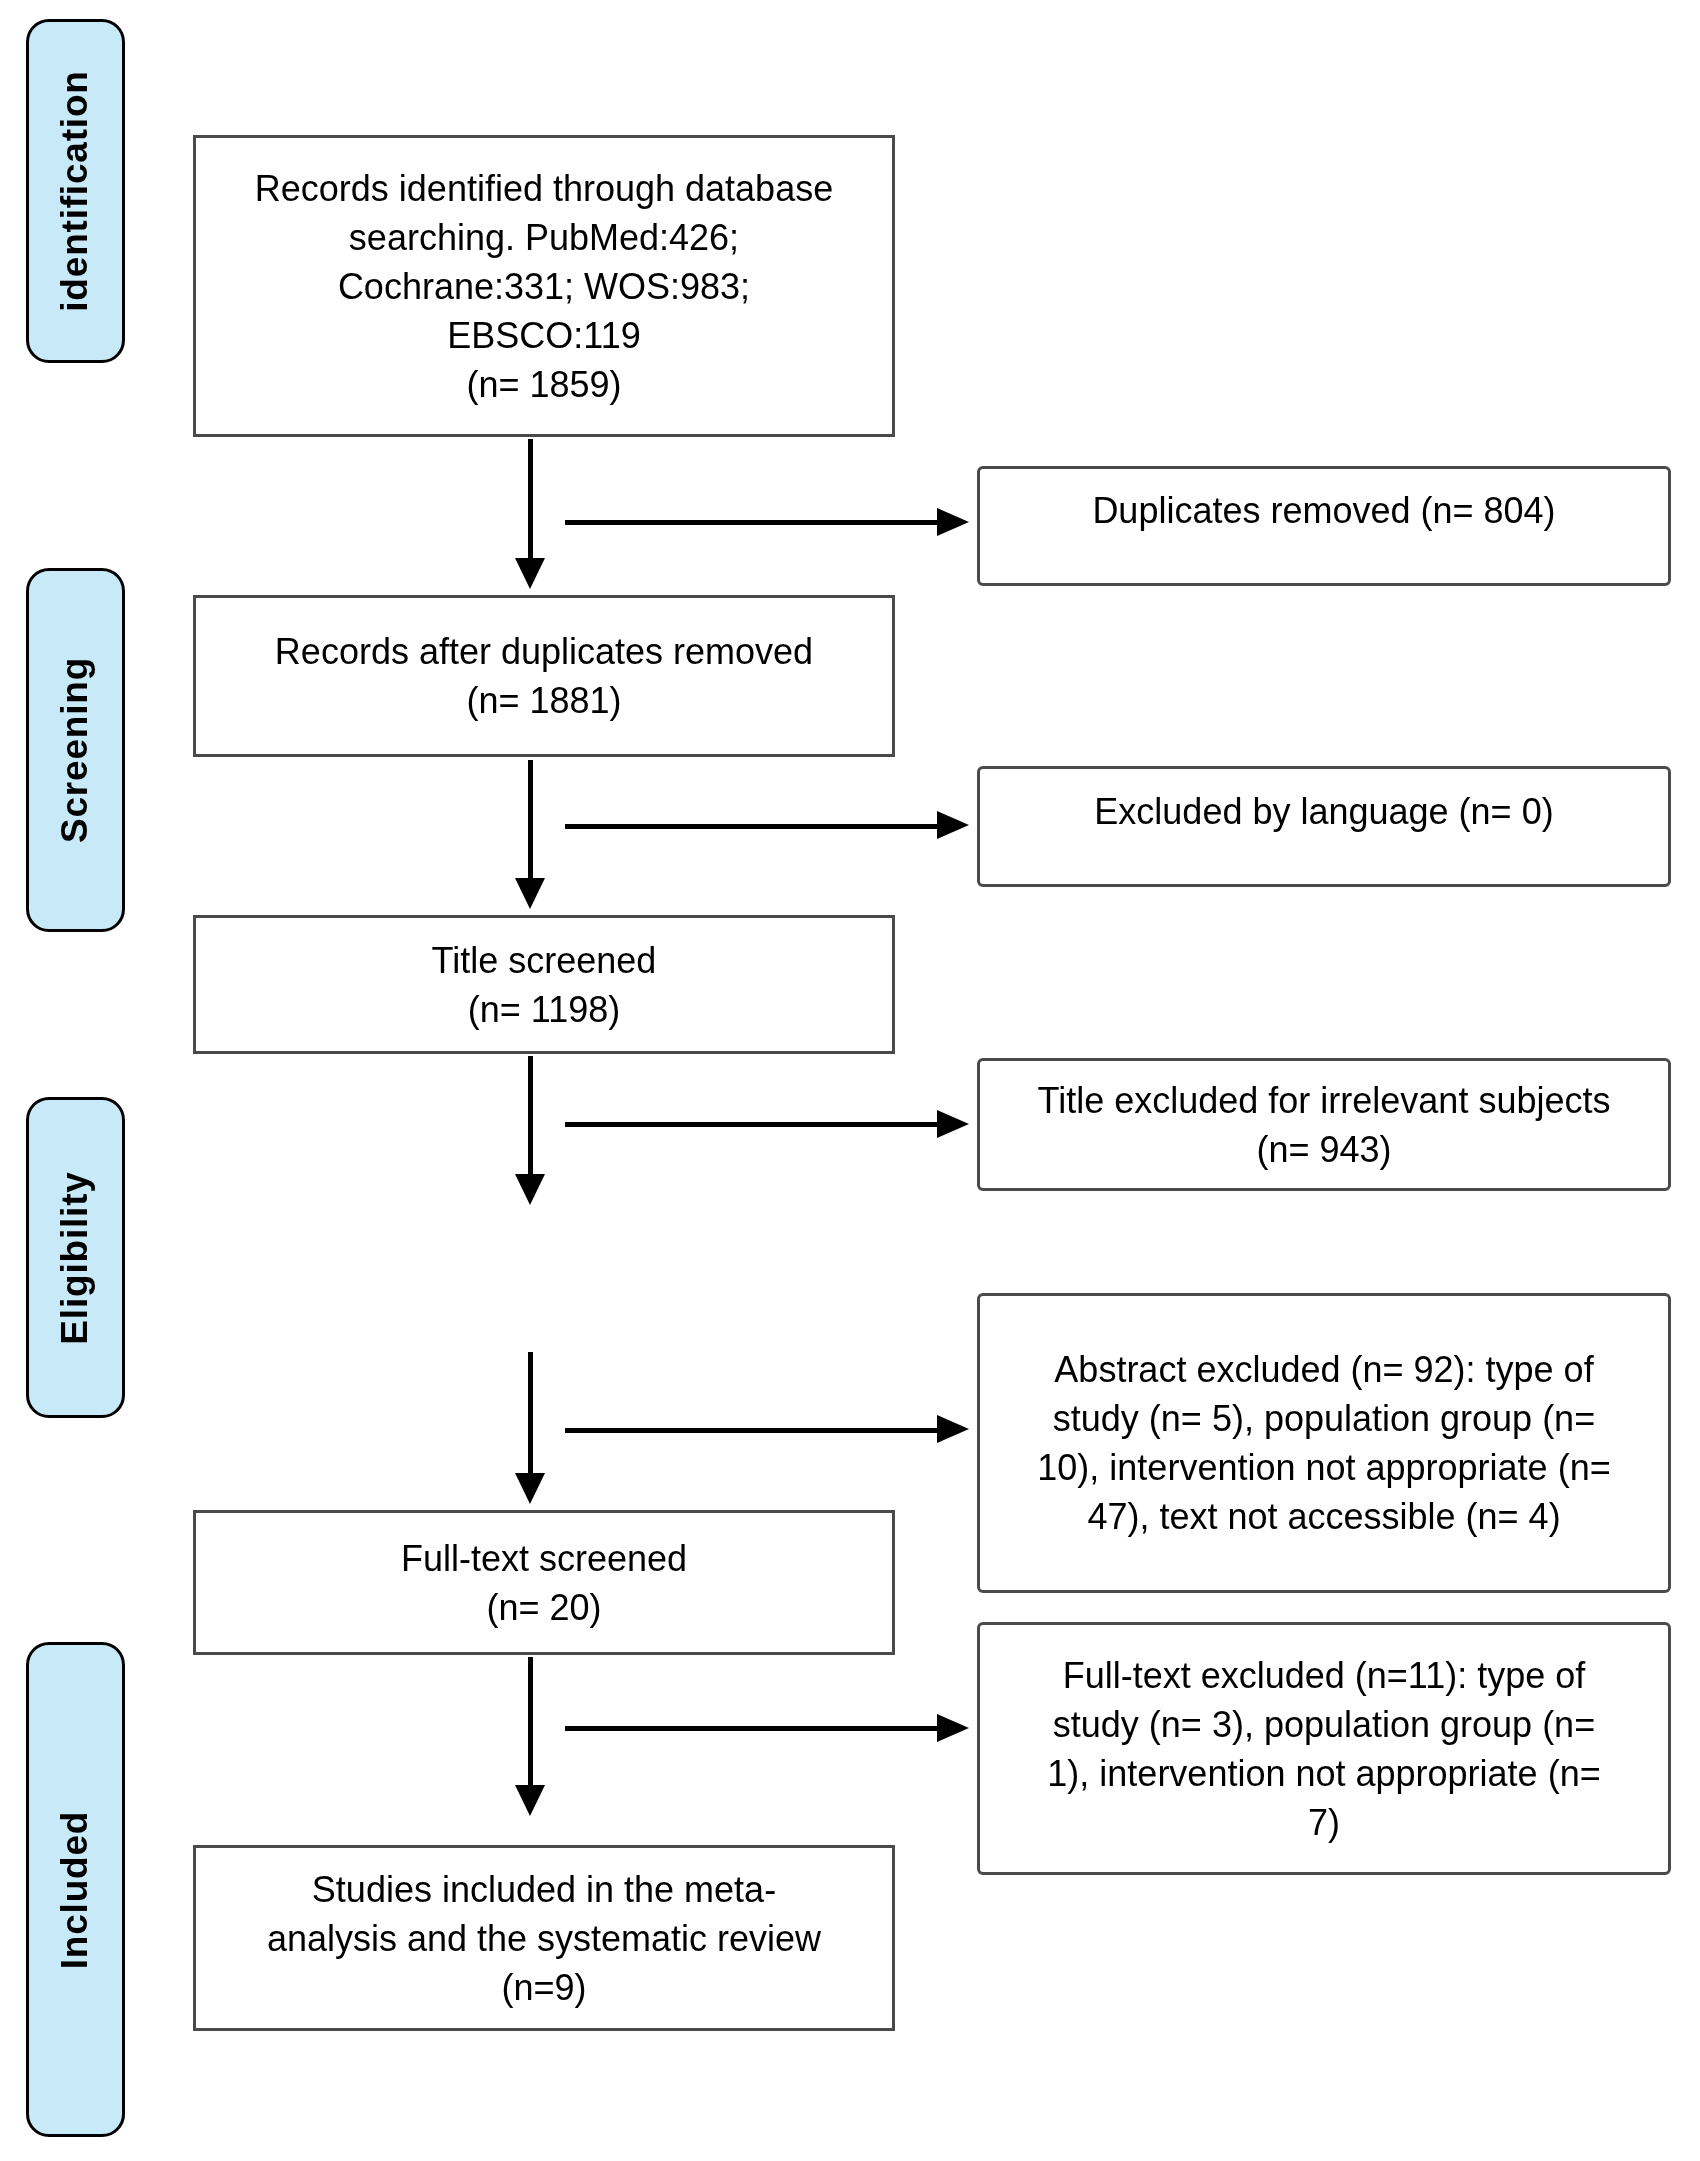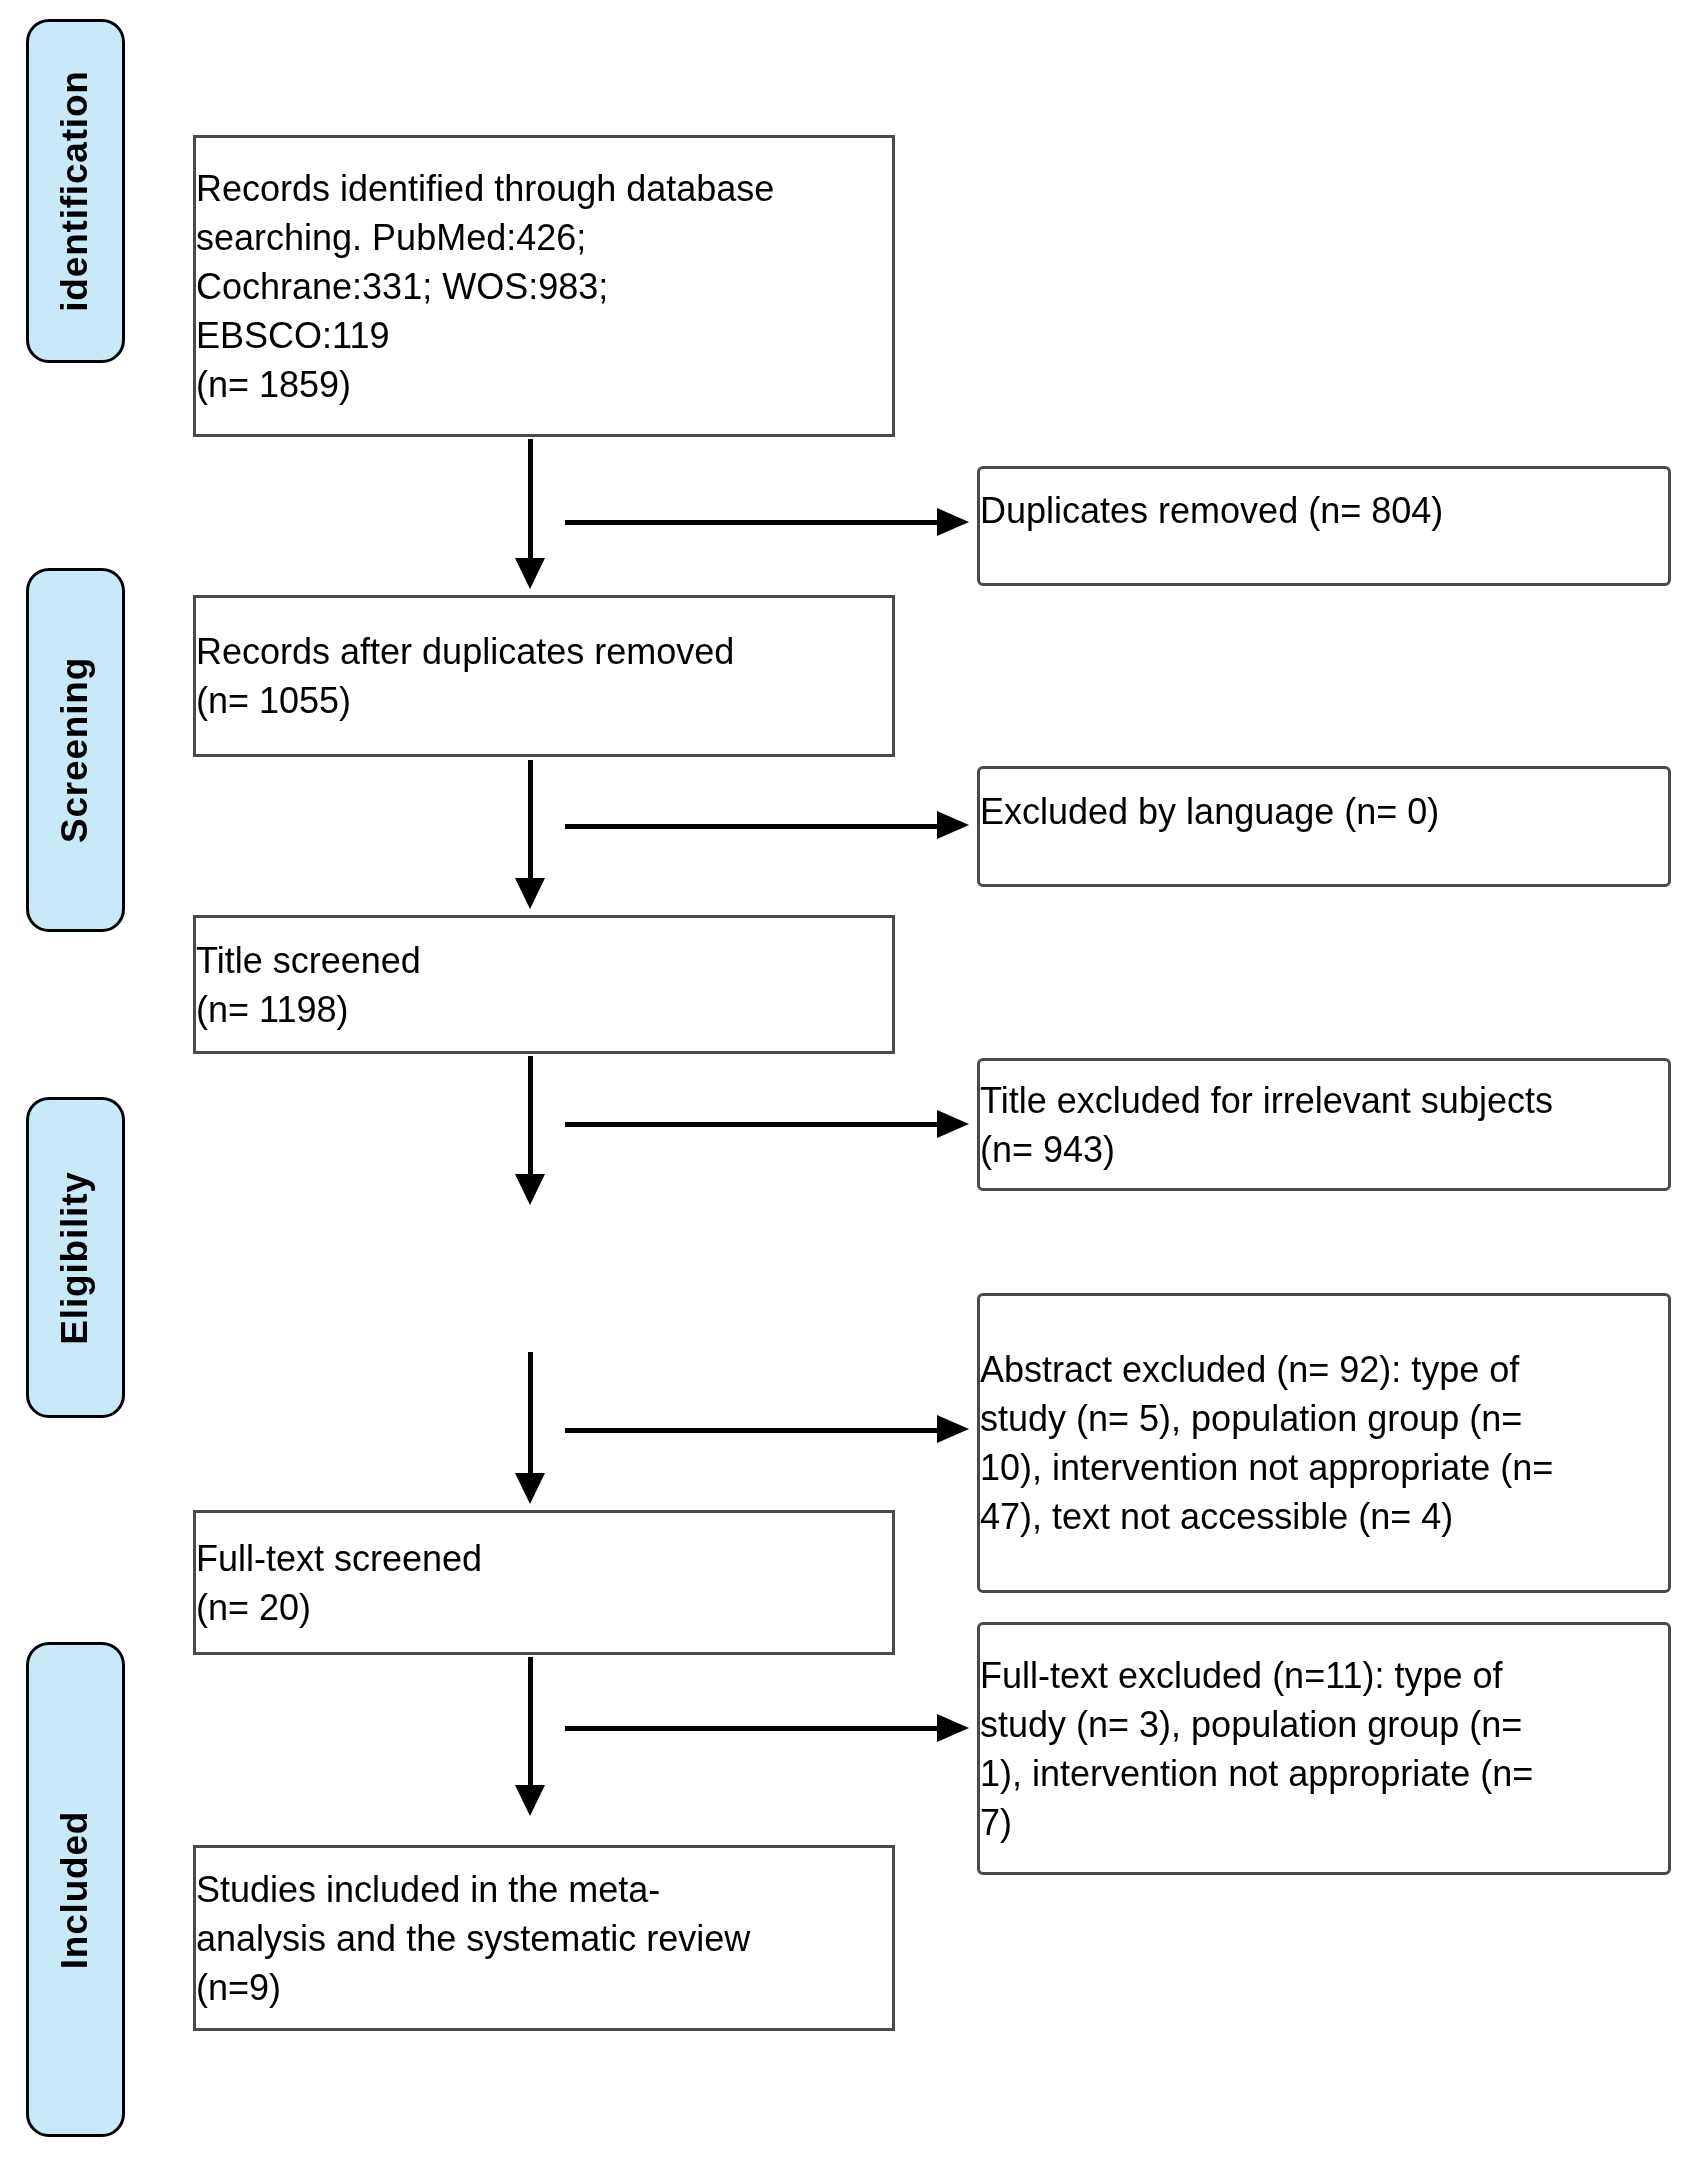--- a/index.html
+++ b/index.html
@@ -39,20 +39,21 @@
 
   
   .fbox {
     position: absolute;
     background: var(--box-fill, #fff);
     border: 3.1px solid var(--box-border, #4a4a4a);
     box-sizing: border-box;
     display: flex;
     align-items: center;
     justify-content: center;
+    text-align: center;
     font-size: 36px;
     line-height: 49px;
   }
   .fbox .btext {
     white-space: pre-line;
     display: block;
     width: 100%;
   }
   .main-col { left: 193px; width: 702px; }
   .side-col { left: 977px; width: 694px; border-radius: 6px; }
@@ -106,21 +107,21 @@
 
   <div class="fbox main-col" style="top:135px; height:302px;">
     <span class="btext">Records identified through database
 searching. PubMed:426;
 Cochrane:331; WOS:983;
 EBSCO:119
 (n= 1859)</span>
   </div>
   <div class="fbox main-col" style="top:595px; height:162px;">
     <span class="btext">Records after duplicates removed
-(n= 1055)</span>
+(n= 1881)</span>
   </div>
   <div class="fbox main-col" style="top:915px; height:139px;">
     <span class="btext">Title screened
 (n= 1198)</span>
   </div>
   <div class="fbox main-col" style="top:1510px; height:145px;">
     <span class="btext">Full-text screened
 (n= 20)</span>
   </div>
   <div class="fbox main-col" style="top:1825px; height:186px;margin-top:20px;">

